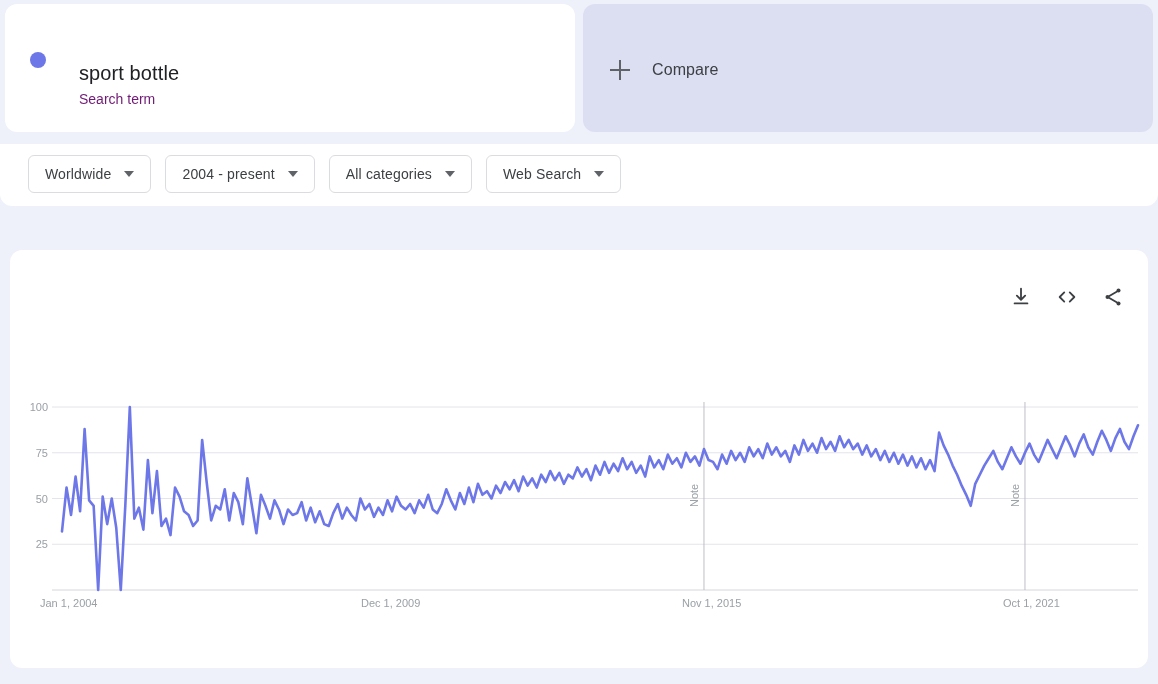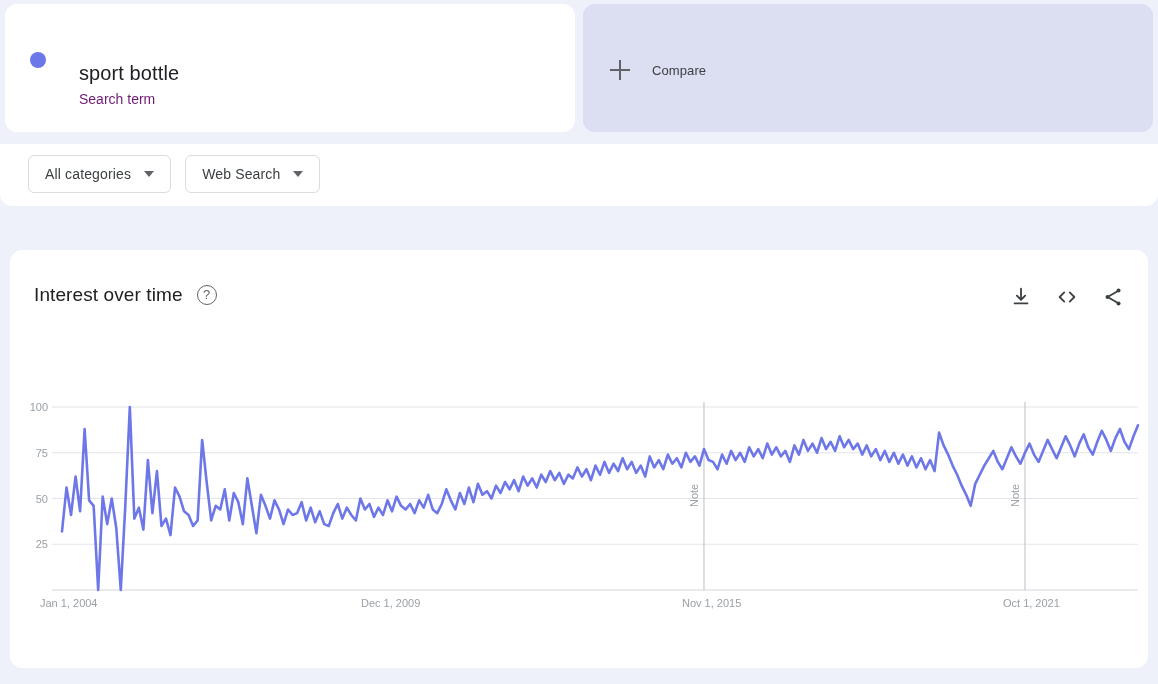--- a/index.html
+++ b/index.html
@@ -34,21 +34,21 @@
   }
   .compare-inner{position:absolute;left:27px;top:56px;display:flex;align-items:center;}
   .plus-icon{
     position:relative;width:20px;height:20px;flex:0 0 auto;
   }
   .plus-icon::before,.plus-icon::after{
     content:"";position:absolute;background:#5f6368;
   }
   .plus-icon::before{left:0;top:9px;width:20px;height:2px;}
   .plus-icon::after{left:9px;top:0;width:2px;height:20px;}
-  .compare-label{margin-left:22px;font-size:13px;color:#3c4043;letter-spacing:.1px;}
+  .compare-label{margin-left:22px;font-size:16px;color:#3c4043;letter-spacing:.1px;}
 
   
   .filter-bar{
     position:absolute;left:0;top:144px;width:1158px;height:62px;
     background:#ffffff;border-radius:0 0 12px 12px;
   }
   .pills{position:absolute;left:28px;top:11px;display:flex;gap:14px;}
   .pill{
     height:38px;border:1px solid #dadce0;border-radius:6px;
     display:flex;align-items:center;padding:0 16px;
@@ -112,41 +112,45 @@
         <span class="plus-icon"></span>
         <span class="compare-label">Compare</span>
       </div>
     </div>
 
   </div>
 
   <div class="filter-bar">
     <div class="pills">
 
-
+      <div class="pill">
+        <span class="pill-label">Worldwide</span>
+        <span class="caret"></span>
+      </div>
+
+      <div class="pill">
+        <span class="pill-label">2004 - present</span>
+        <span class="caret"></span>
+      </div>
 
       <div class="pill">
         <span class="pill-label">All categories</span>
         <span class="caret"></span>
       </div>
 
       <div class="pill">
         <span class="pill-label">Web Search</span>
         <span class="caret"></span>
       </div>
 
     </div>
   </div>
 
   <div class="chart-card">
 
-    <div class="chart-head">
-      <span class="chart-title">Interest over time</span>
-      <span class="help-icon">?</span>
-    </div>
 
     <div class="chart-actions">
       <span class="act">
         <svg viewBox="0 0 24 24" fill="none" stroke="currentColor" stroke-width="2" stroke-linecap="round" stroke-linejoin="round">
           <path d="M12 3v11"></path>
           <path d="M7.5 10.5 12 15l4.5-4.5"></path>
           <path d="M5 19h14"></path>
         </svg>
       </span>
       <span class="act">

